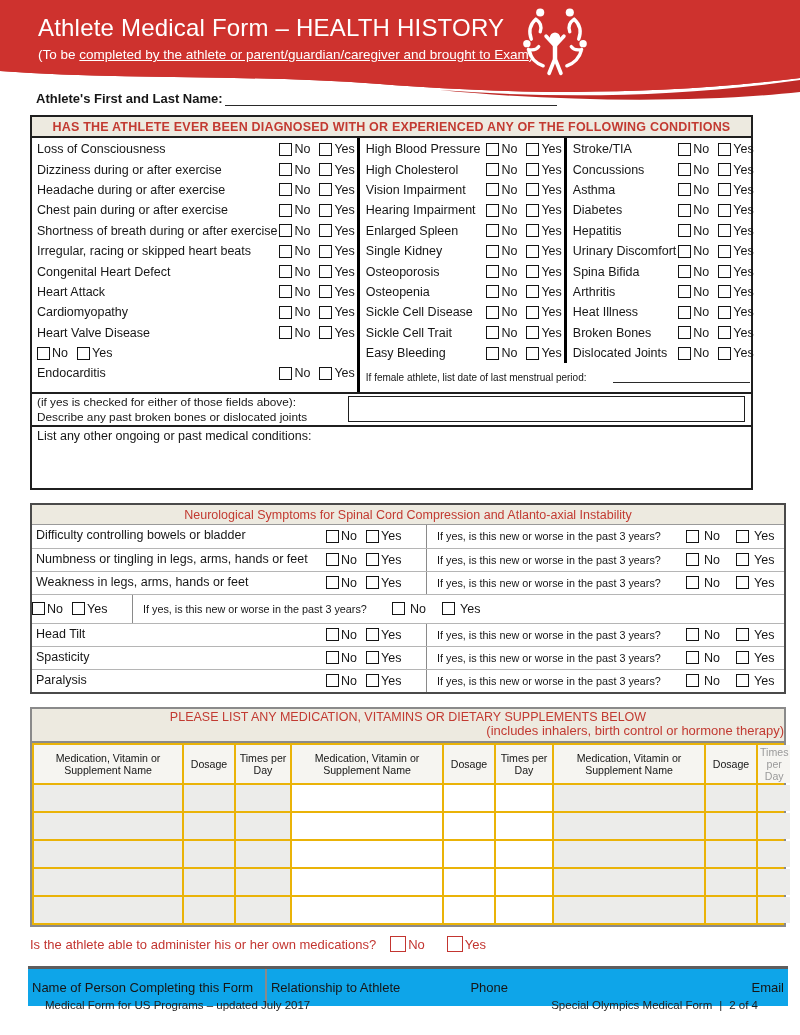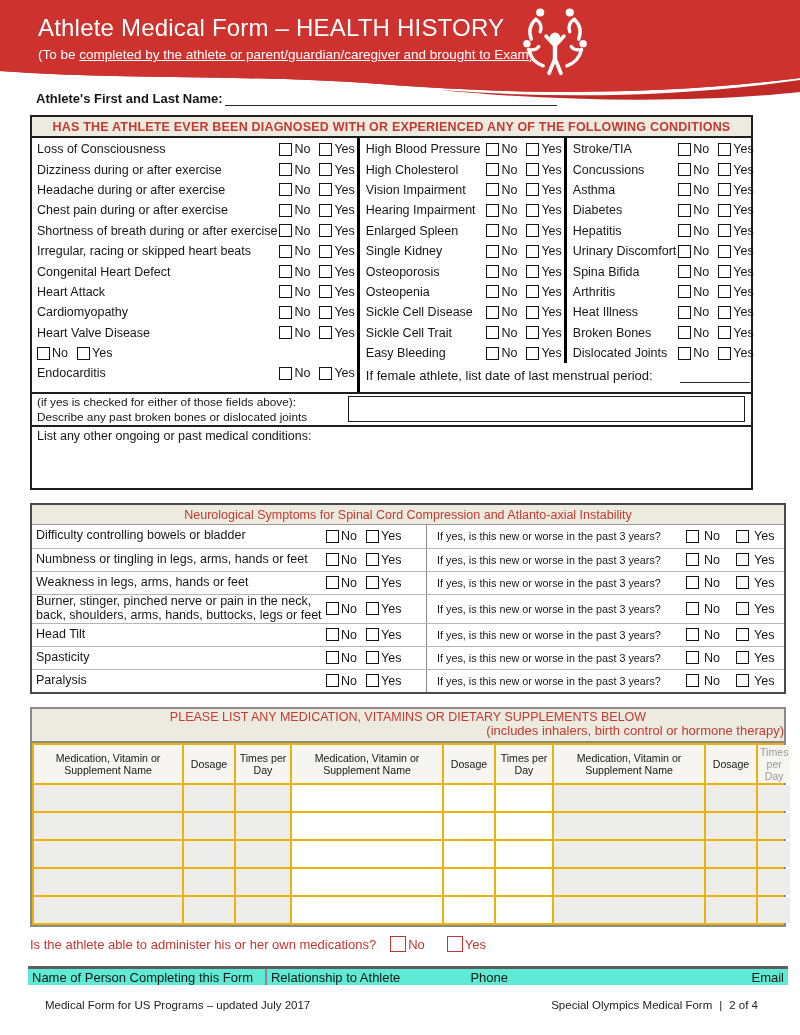--- a/index.html
+++ b/index.html
@@ -28,21 +28,21 @@
   .col23-wrap { flex:1; border-left:3px solid #000; display:flex; flex-direction:column; }
   .row23 { display:flex; }
   .cond-col2 { width:204px; padding:1px 2px 0 6px; }
   .cond-col3 { flex:1; border-left:3px solid #000; padding:1px 4px 0 6px; }
   .cond-row { display:flex; align-items:center; height:20.4px; font-size:12.5px; }
   .cond-row .lbl { flex:1; padding-right:2px; white-space:nowrap; }
   .cbpair { display:flex; align-items:center; flex:none; }
   .cb { width:13px; height:13px; border:1.6px solid #141414; background:#fff; flex:none; }
   .cb-txt { font-size:12.5px; margin:0 0 0 2px; }
   .cbpair .gap { width:9px; }
-  .menstrual { display:flex; align-items:flex-end; font-size:13px; padding:3px 8px 2px 6px; height:22px;gap:24px; }
+  .menstrual { display:flex; align-items:flex-end; font-size:10px; padding:3px 8px 2px 6px; height:22px;gap:24px; }
   .menstrual .fill { flex:1; border-bottom:1.5px solid #2a2a2a; margin-left:3px; height:13px; max-width:158px; }
   .describe-row { border-top:2px solid #1f1f1f; display:flex; height:33px; }
   .describe-lbl { width:312px; font-size:11.8px; line-height:1.28; padding:1px 0 0 5px; }
   .describe-input { flex:1; border:1.8px solid #1f1f1f; margin:2px 6px 3px 4px; background:#fff; }
   .list-box { border-top:2px solid #1f1f1f; height:63px; font-size:12.5px; padding:2px 0 0 5px; }
   
   .neuro-section { margin:13px 14px 0 30px; width:756px; border:2px solid #4a4a4a; }
   .neuro-band { border-bottom:1px solid #9a9a9a; font-weight:400; font-size:12.5px; }
   .neuro-row { display:flex; align-items:center; height:23px; font-size:12.5px; border-top:1px solid #b5b5b5; }
   .neuro-row:first-of-type { border-top:none; }
@@ -62,22 +62,22 @@
               gap:2px; background:#eab308; padding:2px; }
   .med-grid .cell { background:#fff; }
   .med-grid .hcell { font-size:10.6px; text-align:center; display:flex; align-items:center; justify-content:center; line-height:1.15; min-height:29px; padding:1px 2px; background:#f6f5f1; }
   .med-grid .hcell.dim { color:#9a9a9a; }
   .med-grid .bcell { height:26px; }
   .med-grid .bcell.shade { background:#ececea; }
   .med-question { margin:9px 0 0 30px; display:flex; align-items:center; font-size:13px; color:#c33530; }
   .cb.red { width:16px; height:16px; border:1.8px solid #c33530; margin-left:14px; }
   .cb.red + .cb-txt { color:#c33530; font-size:13px; }
   
-  .footer-band { position:absolute; top:966px; left:28px; width:760px; height:19px;
-                 background:#5eead4; border-top:3px solid #5f5d5d; display:flex; font-size:13px; }
+  .footer-band { position:absolute; top:966px; left:28px; width:760px; height:40px;
+                 background:#0ea5e9; border-top:3px solid #5f5d5d; display:flex; font-size:13px; }
   .footer-band .fcell { display:flex; align-items:center; padding:0 4px; }
   .fc0 { width:260px; border-right:2px solid #8a8a8a; font-weight:400; }
   .fc1 { width:217px; }
   .fc2 { width:185px; }
   .fc3 { flex:1; padding-left:115px !important; }
   .footnote { position:absolute; top:999px; left:45px; right:42px; display:flex; justify-content:space-between; font-size:11.5px; color:#222; }
   .footnote .rt { display:flex; gap:7px; }
 </style>
 </head>
 <body>
@@ -534,21 +534,20 @@
           <span class="q">If yes, is this new or worse in the past 3 years?</span>
           <span class="cbpair right">
             <span class="cb"></span>
             <span class="cb-txt">No</span>
             <span class="gap"></span>
             <span class="cb"></span>
             <span class="cb-txt">Yes</span>
           </span>
         </div>
         <div class="neuro-row tall">
-          <span class="lbl">Burner, stinger, pinched nerve or pain in the neck, back, shoulders, arms, hands, buttocks, legs or feet</span>
           <span class="cbpair mid">
             <span class="cb"></span>
             <span class="cb-txt">No</span>
             <span class="gap"></span>
             <span class="cb"></span>
             <span class="cb-txt">Yes</span>
           </span>
           <span class="q">If yes, is this new or worse in the past 3 years?</span>
           <span class="cbpair right">
             <span class="cb"></span>

